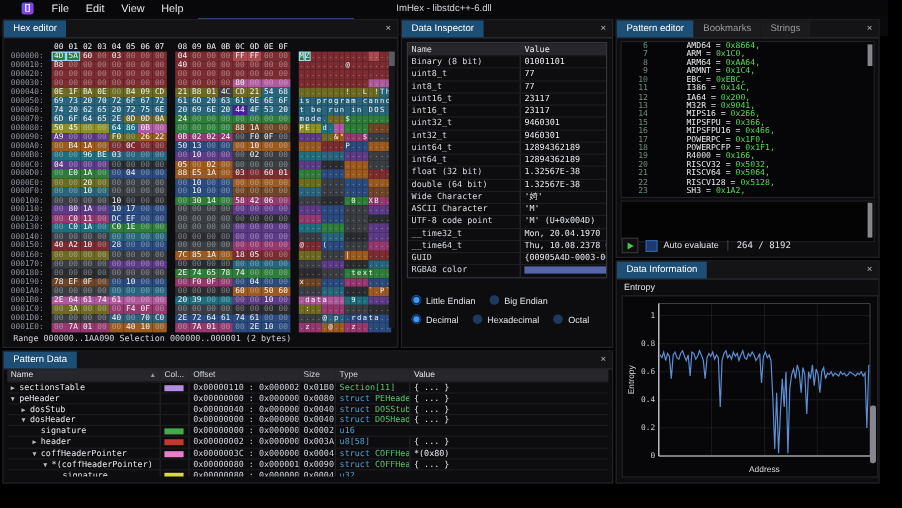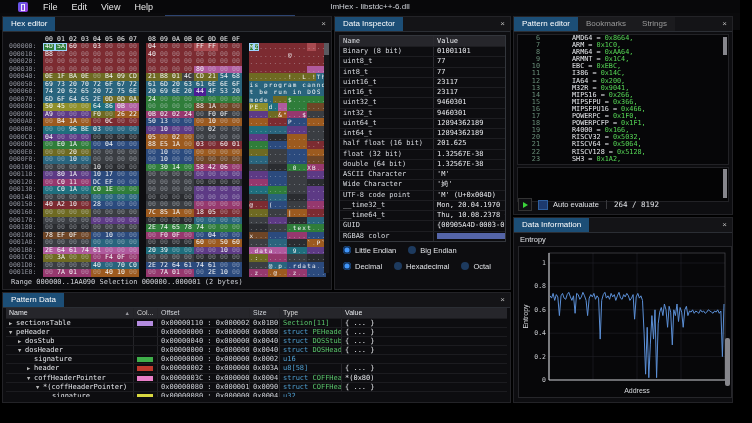--- a/index.html
+++ b/index.html
@@ -1366,38 +1366,34 @@
           </div>
           <div class="insp-row">
             <div class="insp-name">uint64_t</div>
             <div class="insp-val">12894362189</div>
           </div>
           <div class="insp-row">
             <div class="insp-name">int64_t</div>
             <div class="insp-val">12894362189</div>
           </div>
           <div class="insp-row">
-            <div class="insp-name">half float (16 bit)</div>
-            <div class="insp-val">201.625</div>
-          </div>
-          <div class="insp-row">
             <div class="insp-name">float (32 bit)</div>
             <div class="insp-val">1.32567E-38</div>
           </div>
           <div class="insp-row">
             <div class="insp-name">double (64 bit)</div>
             <div class="insp-val">1.32567E-38</div>
           </div>
           <div class="insp-row">
+            <div class="insp-name">Wide Character</div>
+            <div class="insp-val">'婍'</div>
+          </div>
+          <div class="insp-row">
             <div class="insp-name">ASCII Character</div>
             <div class="insp-val">'M'</div>
-          </div>
-          <div class="insp-row">
-            <div class="insp-name">Wide Character</div>
-            <div class="insp-val">'婍'</div>
           </div>
           <div class="insp-row">
             <div class="insp-name">UTF-8 code point</div>
             <div class="insp-val">'M' (U+0x004D)</div>
           </div>
           <div class="insp-row">
             <div class="insp-name">__time32_t</div>
             <div class="insp-val">Mon, 20.04.1970 13:51</div>
           </div>
           <div class="insp-row">

